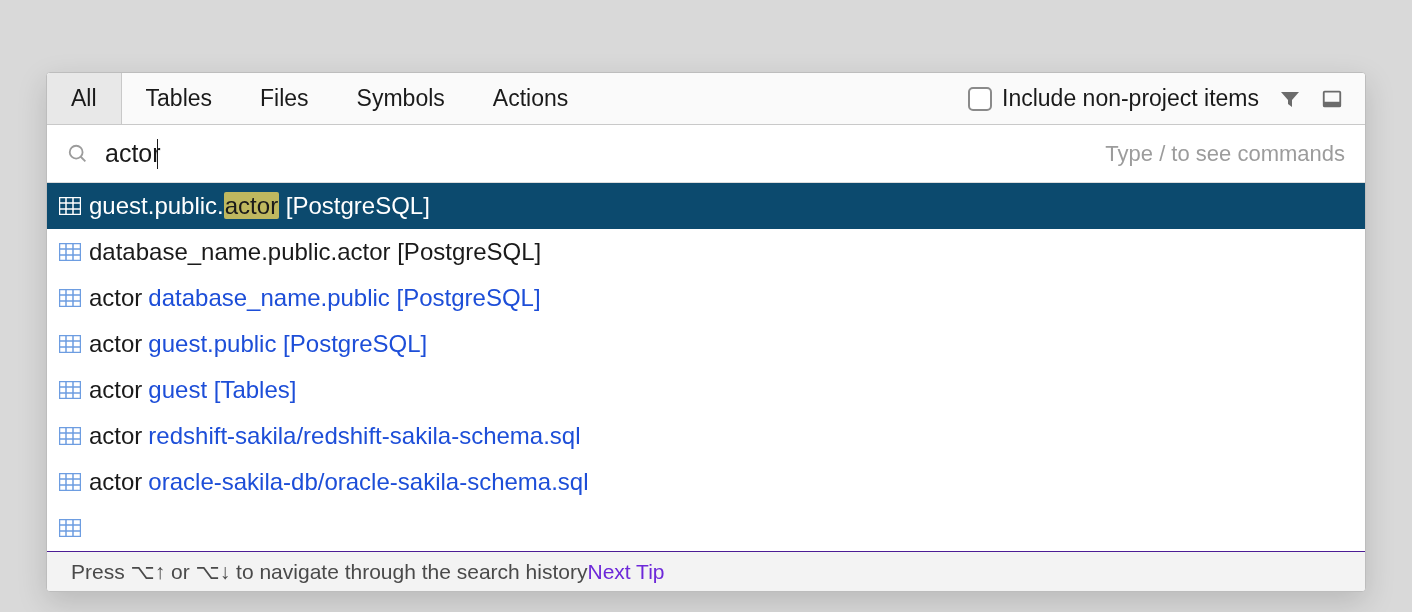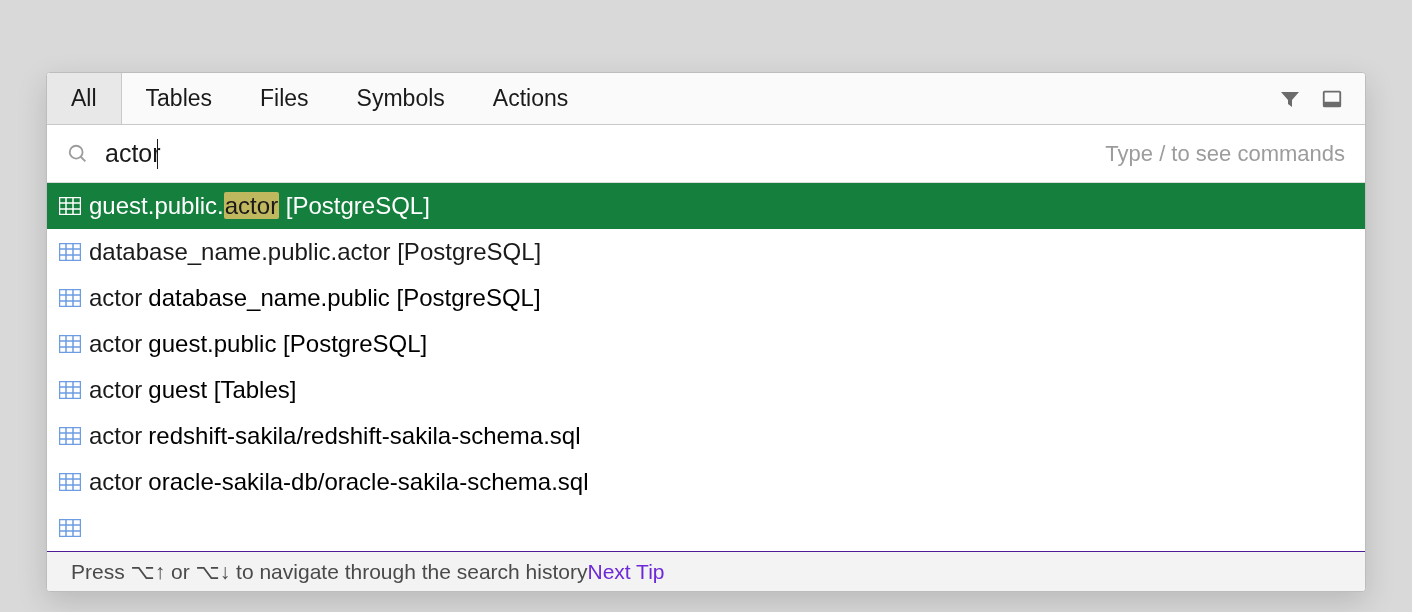--- a/index.html
+++ b/index.html
@@ -86,32 +86,32 @@
     .results { }
     .result-item {
       display: flex;
       align-items: center;
       height: 46px;
       padding: 0 12px;
       font-size: 24px;
       cursor: pointer;
     }
     .result-item.selected {
-      background: #15803d;
+      background: #0c4a6e;
       color: #fff;
     }
     .table-icon {
       width: 22px; height: 18px;
       margin-right: 8px;
       display: inline-flex;
     }
     .r-text { display: inline; }
     .r-main { color: #1a1a1a; }
     .result-item.selected .r-main { color: #fff; }
-    .r-secondary { color: #000000; margin-left: 6px; }
+    .r-secondary { color: #1d4ed8; margin-left: 6px; }
     .hl {
       background: #d6cf78;
       color: #1a1a1a;
       border-radius: 2px;
       padding: 0 1px;
     }
     .result-item.selected .hl {
       background: #bfb85f;
       color: #1a1a1a;
     }
@@ -134,20 +134,24 @@
 <body>
 
 <div class="popup">
   <div class="tabs-row">
     <div class="tab active">All</div>
     <div class="tab">Tables</div>
     <div class="tab">Files</div>
     <div class="tab">Symbols</div>
     <div class="tab">Actions</div>
     <div class="tabs-spacer"></div>
+    <div class="include-wrap">
+      <div class="checkbox"></div>
+      <span>Include non-project items</span>
+    </div>
     <div class="tool-btn">
       <svg width="24" height="24" viewBox="0 0 24 24" fill="currentColor">
           <path d="M3 5 L21 5 L14 13 L14 20 L10 17 L10 13 Z"></path>
         </svg>
     </div>
     <div class="tool-btn">
       <svg width="22" height="22" viewBox="0 0 24 24" fill="none" stroke="currentColor" stroke-width="2">
           <rect x="3" y="4" width="18" height="16" rx="1"></rect>
           <rect x="3" y="15" width="18" height="5" fill="currentColor" stroke="none"></rect>
         </svg>

